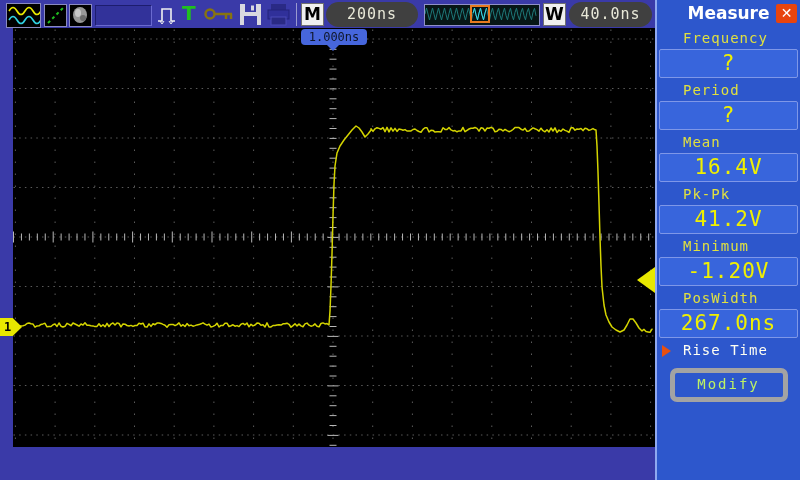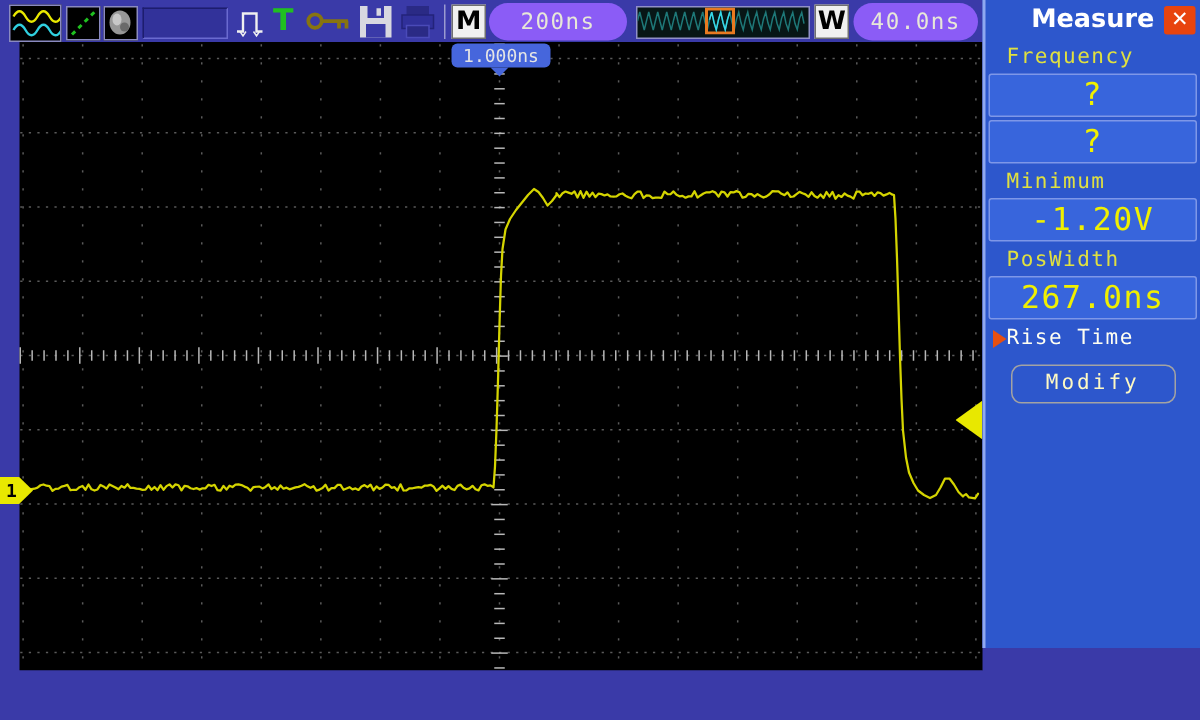--- a/index.html
+++ b/index.html
@@ -16,85 +16,85 @@
   .iconbox{background:#000;border:1px solid #8a8ac0;}
   #recessed-box{background:#32329a;border-top:1px solid #1d1d6e;border-left:1px solid #1d1d6e;
     border-bottom:1px solid #6a6ad0;border-right:1px solid #6a6ad0;}
   .tsep{width:1px;background:#9a9ad0;}
   .letterbox{
     background:#f0f0f0;color:#000;border:1px solid #707070;
     font-weight:bold;font-size:17px;text-align:center;line-height:21px;
     font-family:"DejaVu Sans", sans-serif;
   }
   .pill{
-    background:#8b5cf6;border-radius:13px;color:#e8e8d8;
+    background:#404040;border-radius:13px;color:#e8e8d8;
     font-size:15px;text-align:center;line-height:25px;letter-spacing:1px;
   }
   #preview-strip{background:#071616;border:1px solid #9090c8;}
 
   
   #screen{left:13px;top:28px;width:642px;height:419px;background:#000;}
   #screen-svg{position:absolute;left:0;top:0;}
 
   
   #trig-tag{
     left:301px;top:29px;width:66px;height:16px;background:#4666dc;border-radius:4px;
-    color:#e5e5e5;font-size:12px;text-align:center;line-height:16px;
+    color:#0f172a;font-size:12px;text-align:center;line-height:16px;
   }
   #trig-tag:after{
     content:"";position:absolute;left:26px;top:16px;
     border:6px solid transparent;border-top:6px solid #4666dc;border-bottom:none;
   }
   
   #ch1-marker{
     left:0;top:318px;width:22px;height:18px;background:#e8e800;
     clip-path:polygon(0 0,58% 0,100% 50%,58% 100%,0 100%);
     color:#000;font-size:12px;font-weight:bold;line-height:18px;padding-left:4px;box-sizing:border-box;
   }
   
   #trig-arrow{
     left:637px;top:267px;width:18px;height:26px;background:#e8e800;
     clip-path:polygon(100% 0,100% 100%,0 50%);
   }
 
   
   #panel{
-    left:655px;top:0;width:145px;height:432px;background:#2d57cc;
+    left:655px;top:0;width:145px;height:480px;background:#2d57cc;
     border-left:2px solid #8fa8f0;box-sizing:border-box;
     display:flex;flex-direction:column;
   }
   #panel-header{height:28px;position:relative;flex:0 0 auto;}
   #panel-title{
     color:#fff;font-size:17px;text-align:center;line-height:26px;
     font-family:"DejaVu Sans", sans-serif;font-weight:bold;
   }
   #close-btn{
     position:absolute;right:3px;top:4px;width:21px;height:19px;background:#e8440e;
     color:#fff;font-size:14px;font-weight:bold;text-align:center;line-height:19px;
     border-radius:2px;font-family:"DejaVu Sans", sans-serif;
   }
   .m-item{flex:0 0 auto;}
   .m-label{
-    height:21px;color:#e0e040;font-size:14px;line-height:20px;padding-left:14px;
+    height:21px;color:#e0e040;font-size:14px;line-height:20px;padding-left:26px;
     position:relative;letter-spacing:1px;white-space:nowrap;
   }
   .m-item.selected .m-label{color:#fffff2;}
   .m-arrow{
     display:none;position:absolute;left:5px;top:5px;width:0;height:0;
     border:6px solid transparent;border-left:9px solid #e85010;border-right:none;
   }
   .m-item.selected .m-arrow{display:block;}
   .m-value{
     height:27px;margin:0 2px 2px 2px;background:#3865dc;border:1px solid #7e97e8;
     border-radius:2px;color:#f0f000;font-size:21px;text-align:center;line-height:27px;
     letter-spacing:1px;white-space:nowrap;
   }
   #modify-btn{
-    margin:7px auto 0 auto;width:108px;height:24px;border:1px solid #a3a3a3;border-radius:7px;
-    color:#fef9c3;font-size:14px;text-align:center;line-height:23px;letter-spacing:2px;
+    margin:7px auto 0 auto;width:108px;height:24px;border:5px solid #a3a3a3;border-radius:7px;
+    color:#bef264;font-size:14px;text-align:center;line-height:23px;letter-spacing:2px;
   }
 
   
   #bottombar{left:0;top:447px;width:655px;height:33px;background:#3a3aa8;}
 </style>
 </head>
 <body>
 
 <div id="toolbar" class="abs">
 
@@ -340,21 +340,30 @@
   <div id="panel-header">
     <div id="panel-title">Measure</div>
     <div id="close-btn">✕</div>
   </div>
   <div id="measure-items">
       <div class="m-item">
         <div class="m-label"><span>Frequency</span></div>
         <div class="m-value"><span>?</span></div>
       </div>
       <div class="m-item">
+        <div class="m-label"><span>Period</span></div>
         <div class="m-value"><span>?</span></div>
+      </div>
+      <div class="m-item">
+        <div class="m-label"><span>Mean</span></div>
+        <div class="m-value"><span>16.4V</span></div>
+      </div>
+      <div class="m-item">
+        <div class="m-label"><span>Pk-Pk</span></div>
+        <div class="m-value"><span>41.2V</span></div>
       </div>
       <div class="m-item">
         <div class="m-label"><span>Minimum</span></div>
         <div class="m-value"><span>-1.20V</span></div>
       </div>
       <div class="m-item">
         <div class="m-label"><span>PosWidth</span></div>
         <div class="m-value"><span>267.0ns</span></div>
       </div>
       <div class="m-item selected">

